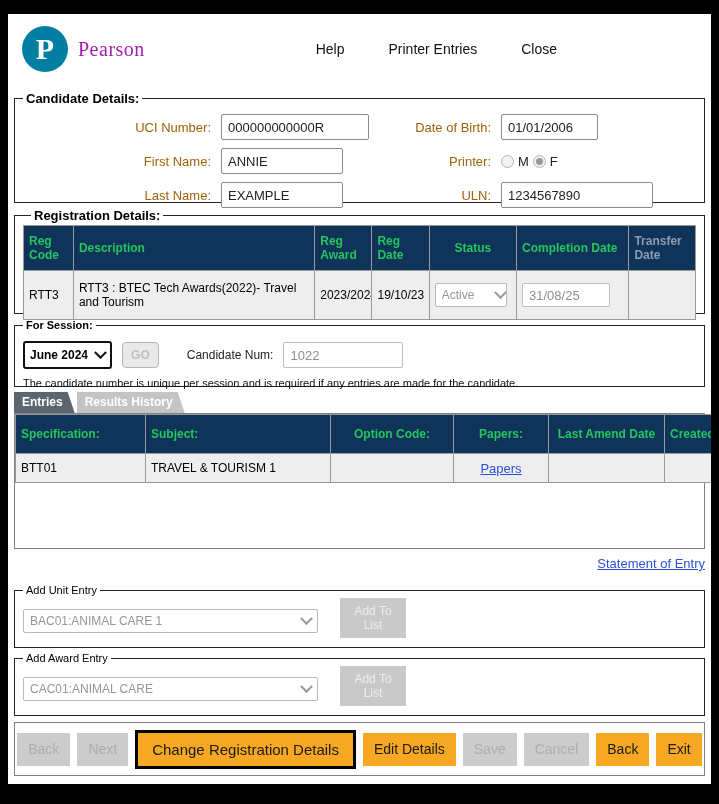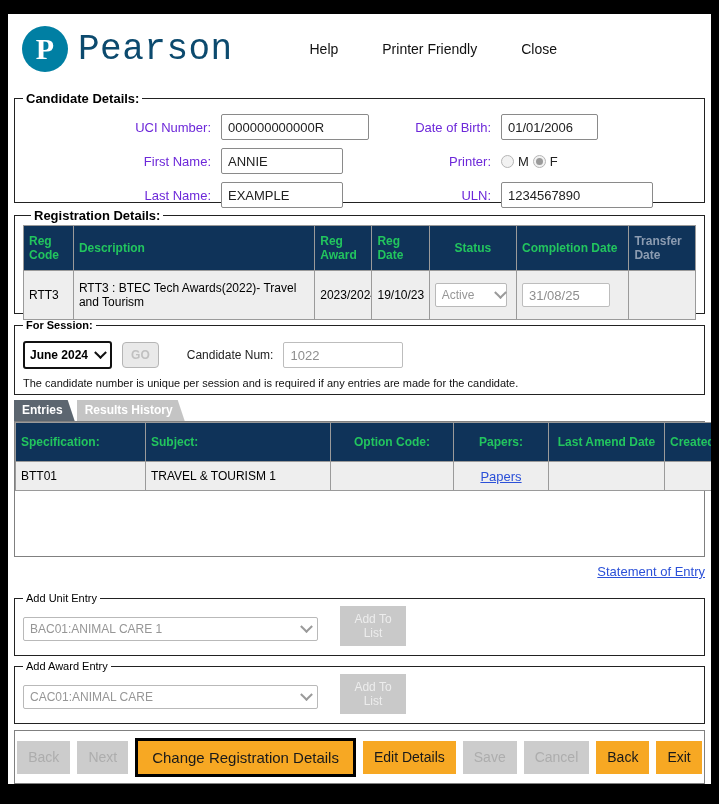--- a/index.html
+++ b/index.html
@@ -7,35 +7,35 @@
   .frame{box-sizing:border-box;width:719px;height:804px;background:#fff;
          border:solid #000;border-width:14px 8px 20px 8px;overflow:hidden;}
   .content{box-sizing:border-box;width:100%;height:100%;padding:4px 6px;background:#fff;}
 
   
   .hdr{display:flex;align-items:center;margin-top:4px;height:54px;}
   .logo-wrap{display:flex;align-items:center;gap:10px;margin-left:8px;}
   .logo-circle{width:46px;height:46px;border-radius:50%;background:#007fa3;display:flex;
                align-items:center;justify-content:center;color:#fff;
                font-family:"Liberation Serif",serif;font-weight:bold;font-size:30px;}
-  .brand{font-family:Liberation Mono, monospace;font-size:36px;color:#0c4a6e;letter-spacing:.5px;}
+  .brand{font-family:Liberation Serif, serif;font-size:20px;color:#a21caf;letter-spacing:.5px;}
   .hdr-nav{margin-left:auto;margin-right:148px;display:flex;gap:44px;}
   .hdr-link{font-size:14px;color:#111;text-decoration:none;cursor:pointer;}
 
   
   fieldset{border:1px solid #222;margin:0;padding:2px 8px;box-sizing:border-box;}
   legend{font-weight:bold;font-size:13px;color:#000;padding:0 3px;}
   legend.small{font-size:11px;}
   legend.plain{font-weight:normal;font-size:11px;}
 
   
   .cand{margin-top:15px;height:112px;}
   .cand-grid{display:grid;grid-template-columns:188px 160px 100px 1fr;
              row-gap:8px;column-gap:10px;align-items:center;margin-top:6px;}
-  .lbl{font-size:13px;color:#6d28d9;text-align:right;}
+  .lbl{font-size:13px;color:#a16207;text-align:right;}
   .tinput{box-sizing:border-box;border:1px solid #8a8a8a;border-radius:2px;height:26px;
           font-size:13px;padding:2px 6px;font-family:"Liberation Sans",sans-serif;color:#222;background:#fff;}
   .tinput:disabled,.tinput.dis{border-color:#bdbdbd;color:#8e8e8e;background:#fff;}
   .w145{width:148px;} .w95{width:97px;} .w120{width:122px;} .w150{width:152px;} .w118{width:120px;}
   .radio-row{display:flex;align-items:center;gap:4px;font-size:13px;color:#222;}
   .radio{width:13px;height:13px;border-radius:50%;border:1px solid #b5b5b5;background:#f2f2f2;
          display:inline-block;position:relative;box-sizing:border-box;}
   .radio.checked::after{content:"";position:absolute;left:2px;top:2px;width:7px;height:7px;
          border-radius:50%;background:#9a9a9a;}
 
@@ -51,21 +51,21 @@
   .th-gray{color:#8c9cb1;}
   .sel{box-sizing:border-box;display:inline-flex;align-items:center;justify-content:space-between;
        border:1px solid #8a8a8a;border-radius:2px;background:#fff;height:24px;padding:0 6px;
        font-size:12px;gap:22px;cursor:default;}
   .sel.dis{border-color:#b9b9b9;color:#969696;}
   .chev{width:7px;height:7px;border-right:2px solid #555;border-bottom:2px solid #555;
         transform:rotate(45deg) translate(-2px,-2px);flex:0 0 auto;}
   .sel.dis .chev{border-color:#9a9a9a;}
 
   
-  .sess{margin-top:5px;height:76px;}
+  .sess{margin-top:5px;height:68px;}
   .sess-row{display:flex;align-items:center;gap:10px;margin-top:8px;}
   .sel-session{border:2px solid #111;border-radius:3px;height:24px;font-size:12px;font-weight:bold;
                display:inline-flex;align-items:center;gap:8px;padding:0 5px;}
   .sel-session .chev{border-color:#111;}
   .go-btn{border:1px solid #b5b5b5;border-radius:4px;background:#e9e9e9;color:#c0c0c0;
           font-size:12px;font-weight:bold;height:26px;padding:0 8px;}
   .sess-note{font-size:11px;color:#111;margin-top:8px;}
   .cand-num-lbl{font-size:12px;color:#222;margin-left:18px;}
 
   
@@ -106,21 +106,21 @@
 <div class="frame">
 <div class="content">
 
   <div class="hdr">
     <div class="logo-wrap">
       <div class="logo-circle">P</div>
       <div class="brand">Pearson</div>
     </div>
     <div class="hdr-nav">
       <a class="hdr-link">Help</a>
-      <a class="hdr-link">Printer Friendly</a>
+      <a class="hdr-link">Printer Entries</a>
       <a class="hdr-link">Close</a>
     </div>
   </div>
 
   <fieldset class="cand">
     <legend>Candidate Details:</legend>
     <div class="cand-grid">
       <span class="lbl">UCI Number:</span>
       <input class="tinput w145" value="000000000000R" style="">
       <span class="lbl">Date of Birth:</span>

